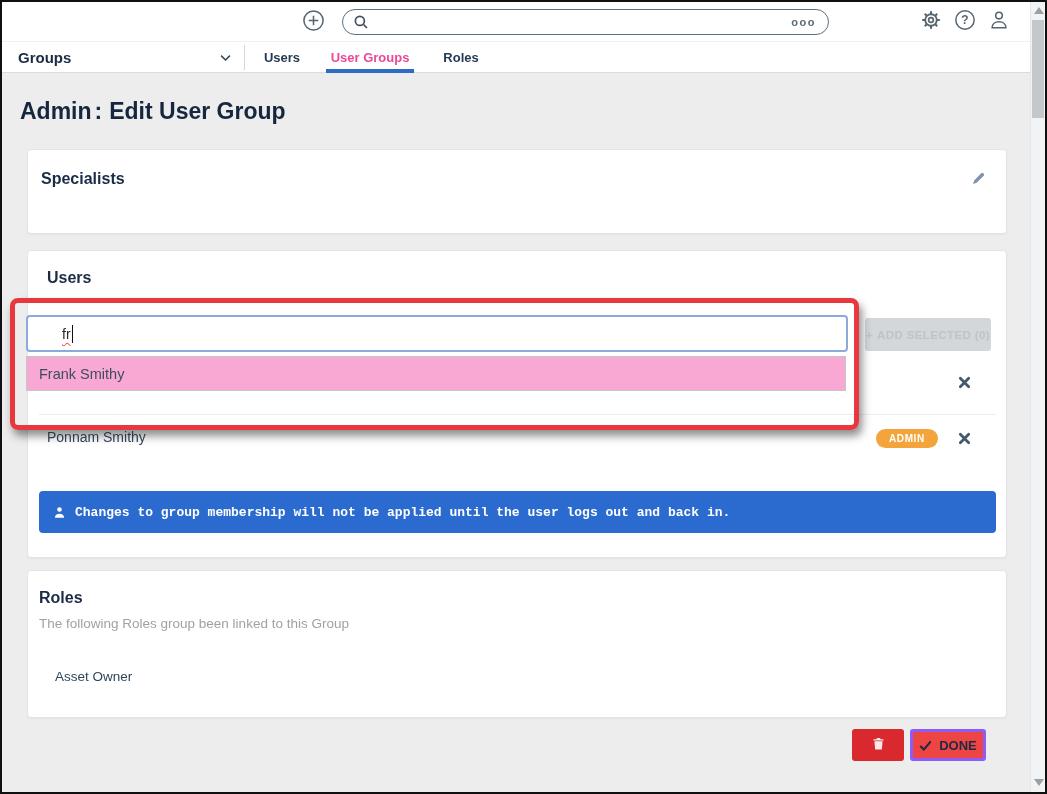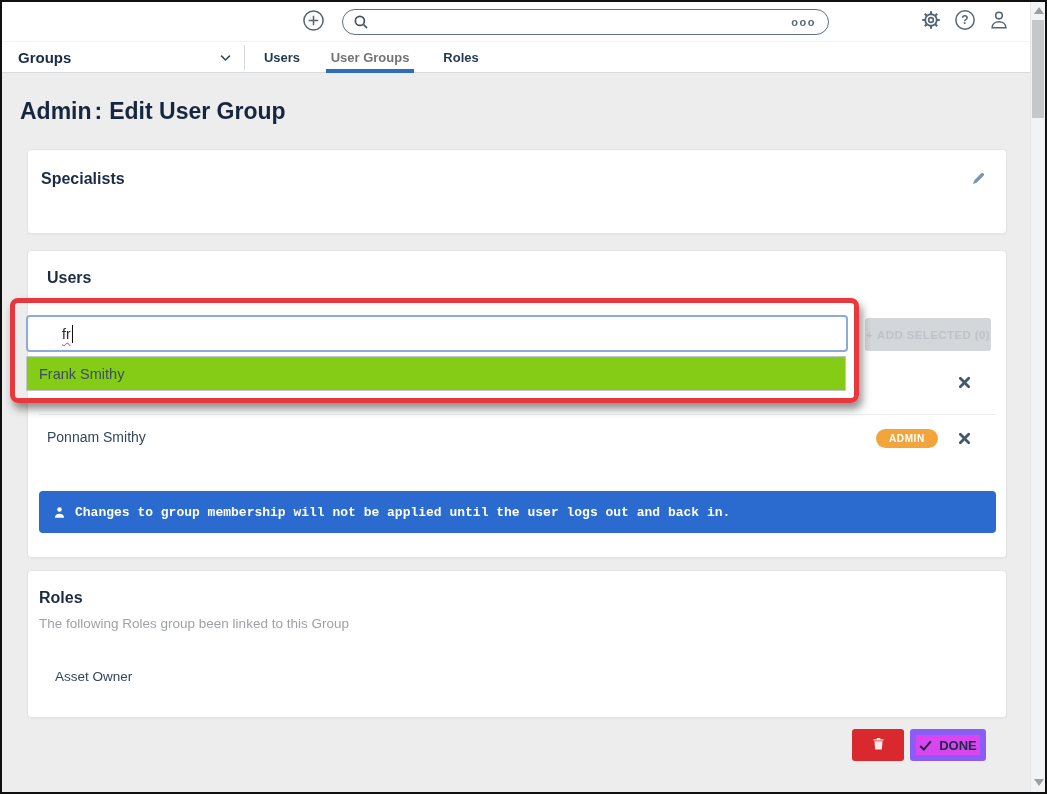--- a/index.html
+++ b/index.html
@@ -11,51 +11,51 @@
   .iconbtn { position:absolute; width:24px; height:24px; display:flex; align-items:center; justify-content:center; cursor:pointer; }
   .searchpill { position:absolute; left:340px; top:7px; width:487px; height:26px; border:1.5px solid #5f7081; border-radius:14px; background:#fff; display:flex; align-items:center; padding:0 12px 0 9px;gap:37px; }
   .searchpill .dots { margin-left:auto; font-size:11px; color:#5a6a78; letter-spacing:1.5px; font-weight:600; }
 
   
   .navbar { position:absolute; left:0; top:40px; width:1028px; height:31px; background:#fff; border-bottom:1px solid #d9dcde; }
   .module { position:absolute; left:16px; top:0; height:31px; display:flex; align-items:center; font-size:15px; font-weight:600; color:#1b2b45; cursor:pointer; }
   .module-chevron { position:absolute; left:216px; top:8px; }
   .nav-divider { position:absolute; left:242px; top:3px; width:1px; height:25px; background:#d3d7da; }
   .tab { position:absolute; top:0; height:31px; line-height:31px; text-align:center; font-size:13px; font-weight:700; color:#243a52; cursor:pointer; }
-  .tab.active { color:#737373; }
+  .tab.active { color:#ec4899; }
   .tab-underline { position:absolute; left:324px; top:27px; width:88px; height:4px; background:#2c6cc4; }
 
   
   .page-title { position:absolute; left:18px; top:96px; font-size:23px; font-weight:700; color:#15263e; }
   .page-title .sep { font-weight:800; margin:0 7px 0 3px; }
   .card { position:absolute; background:#fff; border:1px solid #e3e4e5; border-radius:4px; box-shadow:0 1px 2px rgba(0,0,0,.04); }
   .card-heading { position:absolute; font-size:16px; font-weight:700; color:#1b2b45; }
 
   
   .addsel { position:absolute; left:837px; top:67px; width:126px; height:33px; background:#d3d7d9; border:none; border-radius:3px; color:#bdc3c9; font-size:11.5px; font-weight:700; letter-spacing:.4px; display:flex; align-items:center; justify-content:center; gap:4px; font-family:"Liberation Sans",sans-serif; cursor:default; }
   .row-divider { position:absolute; left:11px; top:163px; width:957px; height:1px; background:#ebedee; }
   .member-name { position:absolute; font-size:14px; color:#32465c; }
   .badge { position:absolute; background:#f3a43a; color:#fff; font-size:10px; font-weight:800; letter-spacing:.6px; padding:4px 13px; border-radius:10px; }
   .xbtn { position:absolute; width:16px; height:16px; display:flex; align-items:center; justify-content:center; cursor:pointer; }
   .notice { position:absolute; left:11px; top:240px; width:957px; height:42px; background:#2b6bcf; border-radius:4px; display:flex; align-items:center; padding-left:14px; gap:9px; color:#fff; font-size:13px; font-weight:600;font-family:Liberation Mono, monospace; }
 
   
-  .annotation { position:absolute; left:8px; top:296px; width:849px; height:105px; border:5px solid #e8383d; border-radius:8px; box-shadow:3px 6px 9px rgba(30,30,30,.5); z-index:5; }
+  .annotation { position:absolute; left:8px; top:296px; width:849px; height:132px; border:5px solid #e8383d; border-radius:8px; box-shadow:3px 6px 9px rgba(30,30,30,.5); z-index:5; }
   .fake-input { position:absolute; left:11px; top:12px; width:822px; height:37px; background:#fff; border:2px solid #8cabdc; border-radius:4px; display:flex; align-items:center; padding-left:34px; font-size:14px; color:#262626; cursor:text; }
   .fake-input .typed { text-decoration:underline wavy #e03131 1px; text-underline-offset:3px; }
   .caret { width:1px; height:18px; background:#111; margin-left:1px; }
-  .suggestion { position:absolute; left:11px; top:53px; width:820px; height:35px; background:#84cc16; border:1px solid #c2c7cb; display:flex; align-items:center; padding-left:12px; font-size:14.5px; color:#3c4d60; cursor:pointer; }
+  .suggestion { position:absolute; left:11px; top:53px; width:820px; height:35px; background:#f9a8d4; border:1px solid #c2c7cb; display:flex; align-items:center; padding-left:12px; font-size:14.5px; color:#3c4d60; cursor:pointer; }
 
   
   .subtitle { position:absolute; left:11px; top:45px; font-size:13.5px; color:#9ea2a6; }
   .role-item { position:absolute; left:27px; top:98px; font-size:13.5px; color:#32465c; }
 
   
   .delete-btn { position:absolute; left:850px; top:727px; width:52px; height:32px; background:#d9292f; border:none; border-radius:3px; display:flex; align-items:center; justify-content:center; cursor:pointer; }
-  .done-btn { position:absolute; left:908px; top:727px; width:76px; height:32px; background:#d946ef; border:6px solid #8b5cf6; border-radius:3px; display:flex; align-items:center; justify-content:center; gap:7px; font-size:13px; font-weight:700; color:#1b2b45; font-family:"Liberation Sans",sans-serif; cursor:pointer; }
+  .done-btn { position:absolute; left:908px; top:727px; width:76px; height:32px; background:#ef4444; border:3px solid #8b5cf6; border-radius:3px; display:flex; align-items:center; justify-content:center; gap:7px; font-size:13px; font-weight:700; color:#1b2b45; font-family:"Liberation Sans",sans-serif; cursor:pointer; }
 
   
   .scrollbar { position:absolute; right:0; top:0; width:15px; height:790px; background:#f2f3f4; border-left:1px solid #e4e6e8; }
   .scroll-up { position:absolute; top:5px; left:3px; width:0; height:0; border-left:5px solid transparent; border-right:5px solid transparent; border-bottom:7px solid #9aa0a4; cursor:pointer; }
   .scroll-down { position:absolute; bottom:6px; left:3px; width:0; height:0; border-left:5px solid transparent; border-right:5px solid transparent; border-top:7px solid #9aa0a4; cursor:pointer; }
   .scroll-thumb { position:absolute; top:18px; left:1px; width:12px; height:98px; background:#c4c8cb; cursor:grab; }
 </style>
 </head>
 <body>
 

